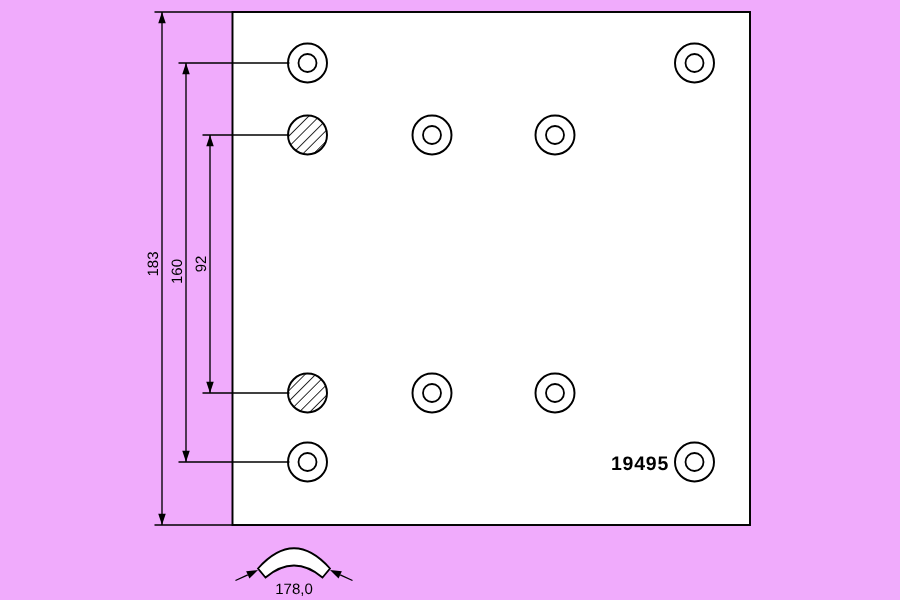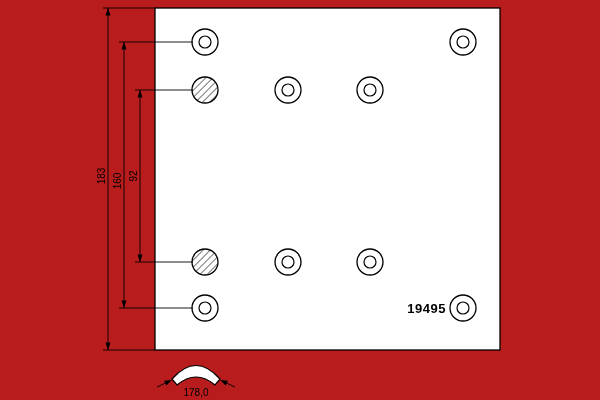--- a/index.html
+++ b/index.html
@@ -4,21 +4,21 @@
 <style>
   html, body {
     margin: 0;
     padding: 0;
     background: #ffffff;
   }
   .stage {
     position: relative;
     width: 600px;
     height: 400px;
-    background: #b91c1c;
+    background: #f0abfc;
     overflow: hidden;
     font-family: "Liberation Sans", sans-serif;
   }
   svg { display: block; }
   .dim-label {
     font-family: "Liberation Sans", sans-serif;
     font-size: 10px;
     fill: #000000;
   }
   .part-label {

